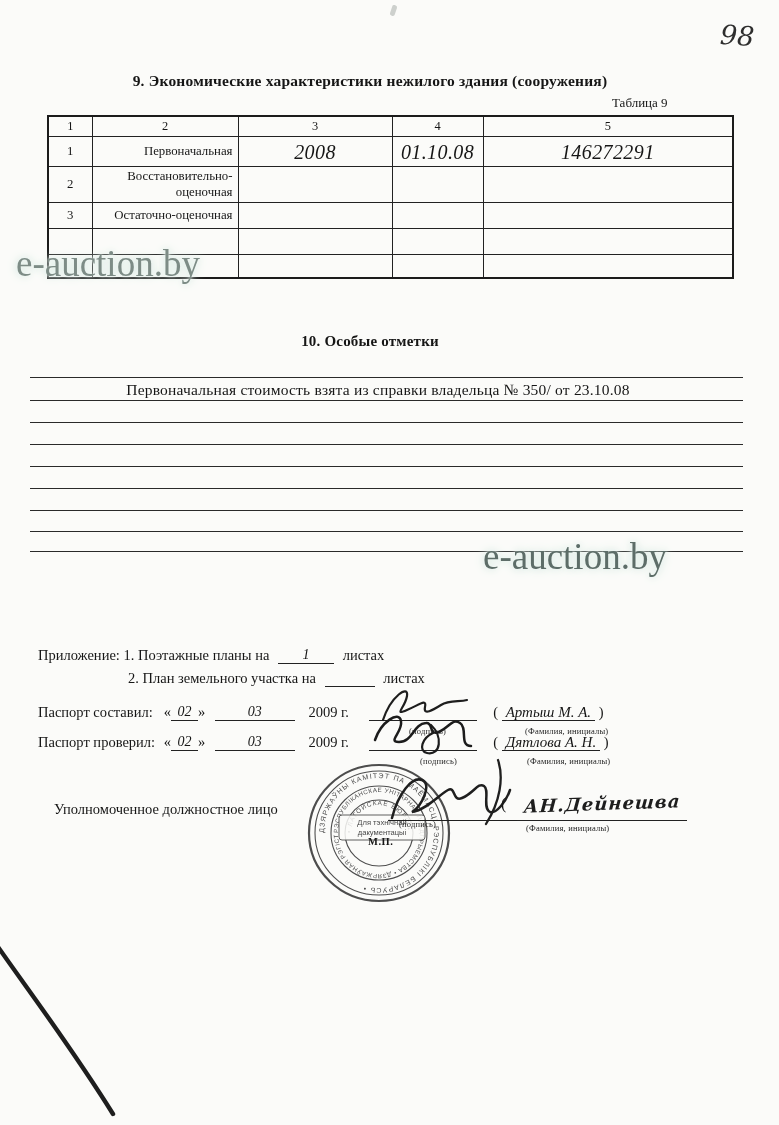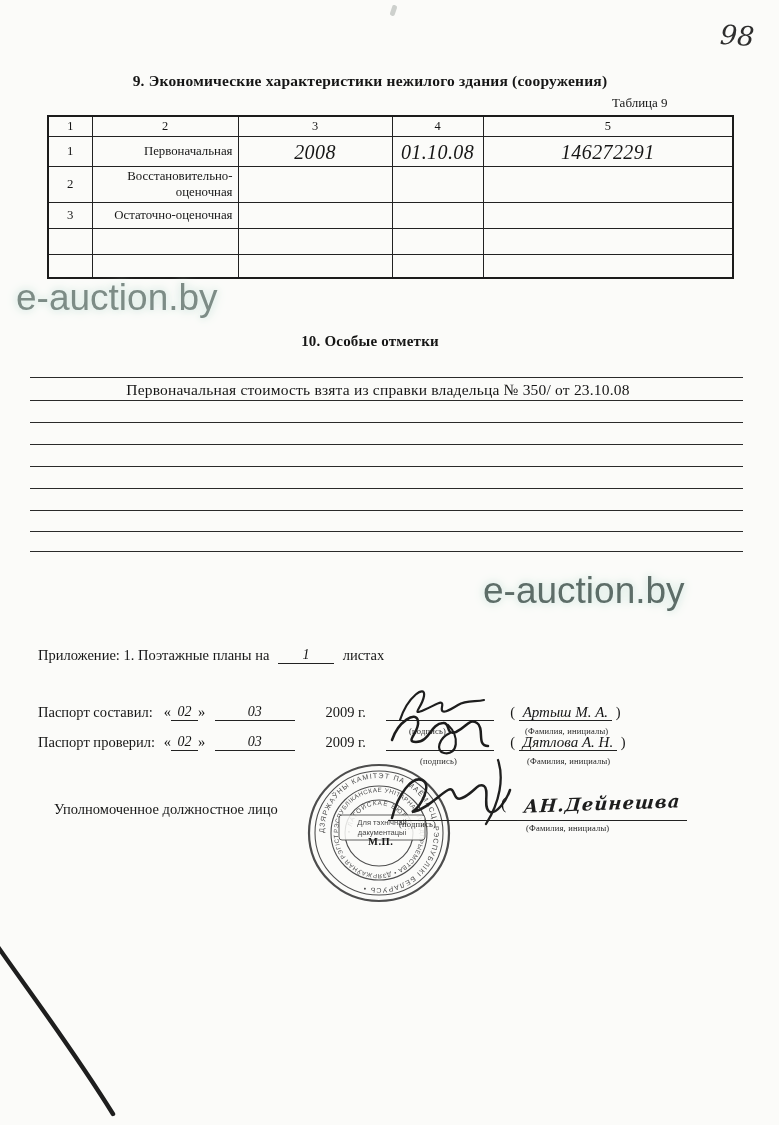--- a/index.html
+++ b/index.html
@@ -28,22 +28,22 @@
   table.econ td.cleft{text-align:right;}
   tr.hrow td{height:44px;font-size:12.6px;}
   tr.nrow td{height:17px;font-size:12.4px;}
   tr.row1 td{height:27px;}
   tr.row2 td{height:33px;}
   tr.row3 td{height:23px;}
   tr.rowb1 td{height:23px;}
   tr.rowb2 td{height:20px;}
   td .hv{font-style:italic;font-size:20px;letter-spacing:.4px;}
   
-  .wm{font-family:Liberation Sans, sans-serif;font-size:37px;white-space:nowrap;
-    text-shadow:0 0 3px #ecf5f1,0 0 7px #d8eae3,0 0 13px #d8eae3;margin-top:35px;}
+  .wm{font-family:Liberation Serif, serif;font-size:37px;white-space:nowrap;
+    text-shadow:0 0 3px #ecf5f1,0 0 7px #d8eae3,0 0 13px #d8eae3;}
   .wm1{top:242px;left:16px;color:#7d8c86;}
   .wm2{top:535px;left:483px;color:#5d6d68;}
   
   .rule{position:absolute;left:30px;width:713px;border-top:1.8px solid #2a2a2a;}
   .note{top:381px;left:48px;width:660px;text-align:center;font-size:15.5px;letter-spacing:.2px;}
   
   .attach{font-size:14.5px;white-space:nowrap;}
   .a1{top:646px;left:38px;}
   .a2{top:670px;left:128px;}
   .fill{display:inline-block;border-bottom:1.5px solid #222;text-align:center;
@@ -56,21 +56,21 @@
   
   .signrow{left:38px;font-size:14.5px;white-space:nowrap;}
   .s1{top:703px;}
   .s2{top:733px;}
   .signrow .lab{display:inline-block;width:122px;}
   .sigspace{display:inline-block;position:relative;width:108px;margin-left:16px;
     border-bottom:1.5px solid #222;height:16px;vertical-align:bottom;}
   .sigspace svg{position:absolute;left:0;bottom:-6px;overflow:visible;}
   .nmgrp{margin-left:13px;}
   .nm{font-style:italic;font-size:15px;border-bottom:1.4px solid #222;padding:0 4px;}
-  .yr{margin-left:21px;}
+  .yr{margin-left:4px;}
   .cap-p1{top:726px;left:409px;}
   .cap-f1{top:726px;left:525px;}
   .cap-p2{top:756px;left:420px;}
   .cap-f2{top:756px;left:527px;}
   
   .off-label{top:801px;left:54px;font-size:14.5px;}
   .off-sigline{top:799px;left:388px;width:172px;height:21px;border-bottom:1.7px solid #1f1f1f;z-index:3;}
   .off-sigline svg{position:absolute;left:-24px;bottom:-10px;overflow:visible;}
   .off-cap-sign{top:819px;left:399px;z-index:4;}
   .off-paren{top:795px;left:501px;font-size:16px;z-index:4;}
@@ -161,20 +161,25 @@
   <div class="rule" style="top:510px"></div>
   <div class="rule" style="top:531px"></div>
   <div class="rule" style="top:551px"></div>
 
   <div class="abs wm wm2">e-auction.by</div>
 
   <div class="abs attach a1">
     <span>Приложение:</span>
     <span>1. Поэтажные планы на</span>
     <span class="fill sheets1"><span class="hv">1</span></span>
+    <span>листах</span>
+  </div>
+  <div class="abs attach a2">
+    <span>2. План земельного участка на</span>
+    <span class="fill sheets2"><span class="hv"></span></span>
     <span>листах</span>
   </div>
 
   <div class="abs signrow s1">
     <span class="lab">Паспорт составил:</span>
     <span>«</span><span class="fill day"><span class="hv">02</span></span><span>»</span>
     <span class="fill month"><span class="hv">03</span></span>
     <span class="yr">2009 г.</span>
     <span class="sigspace">
       <svg width="106" height="44" viewBox="0 0 106 44">

